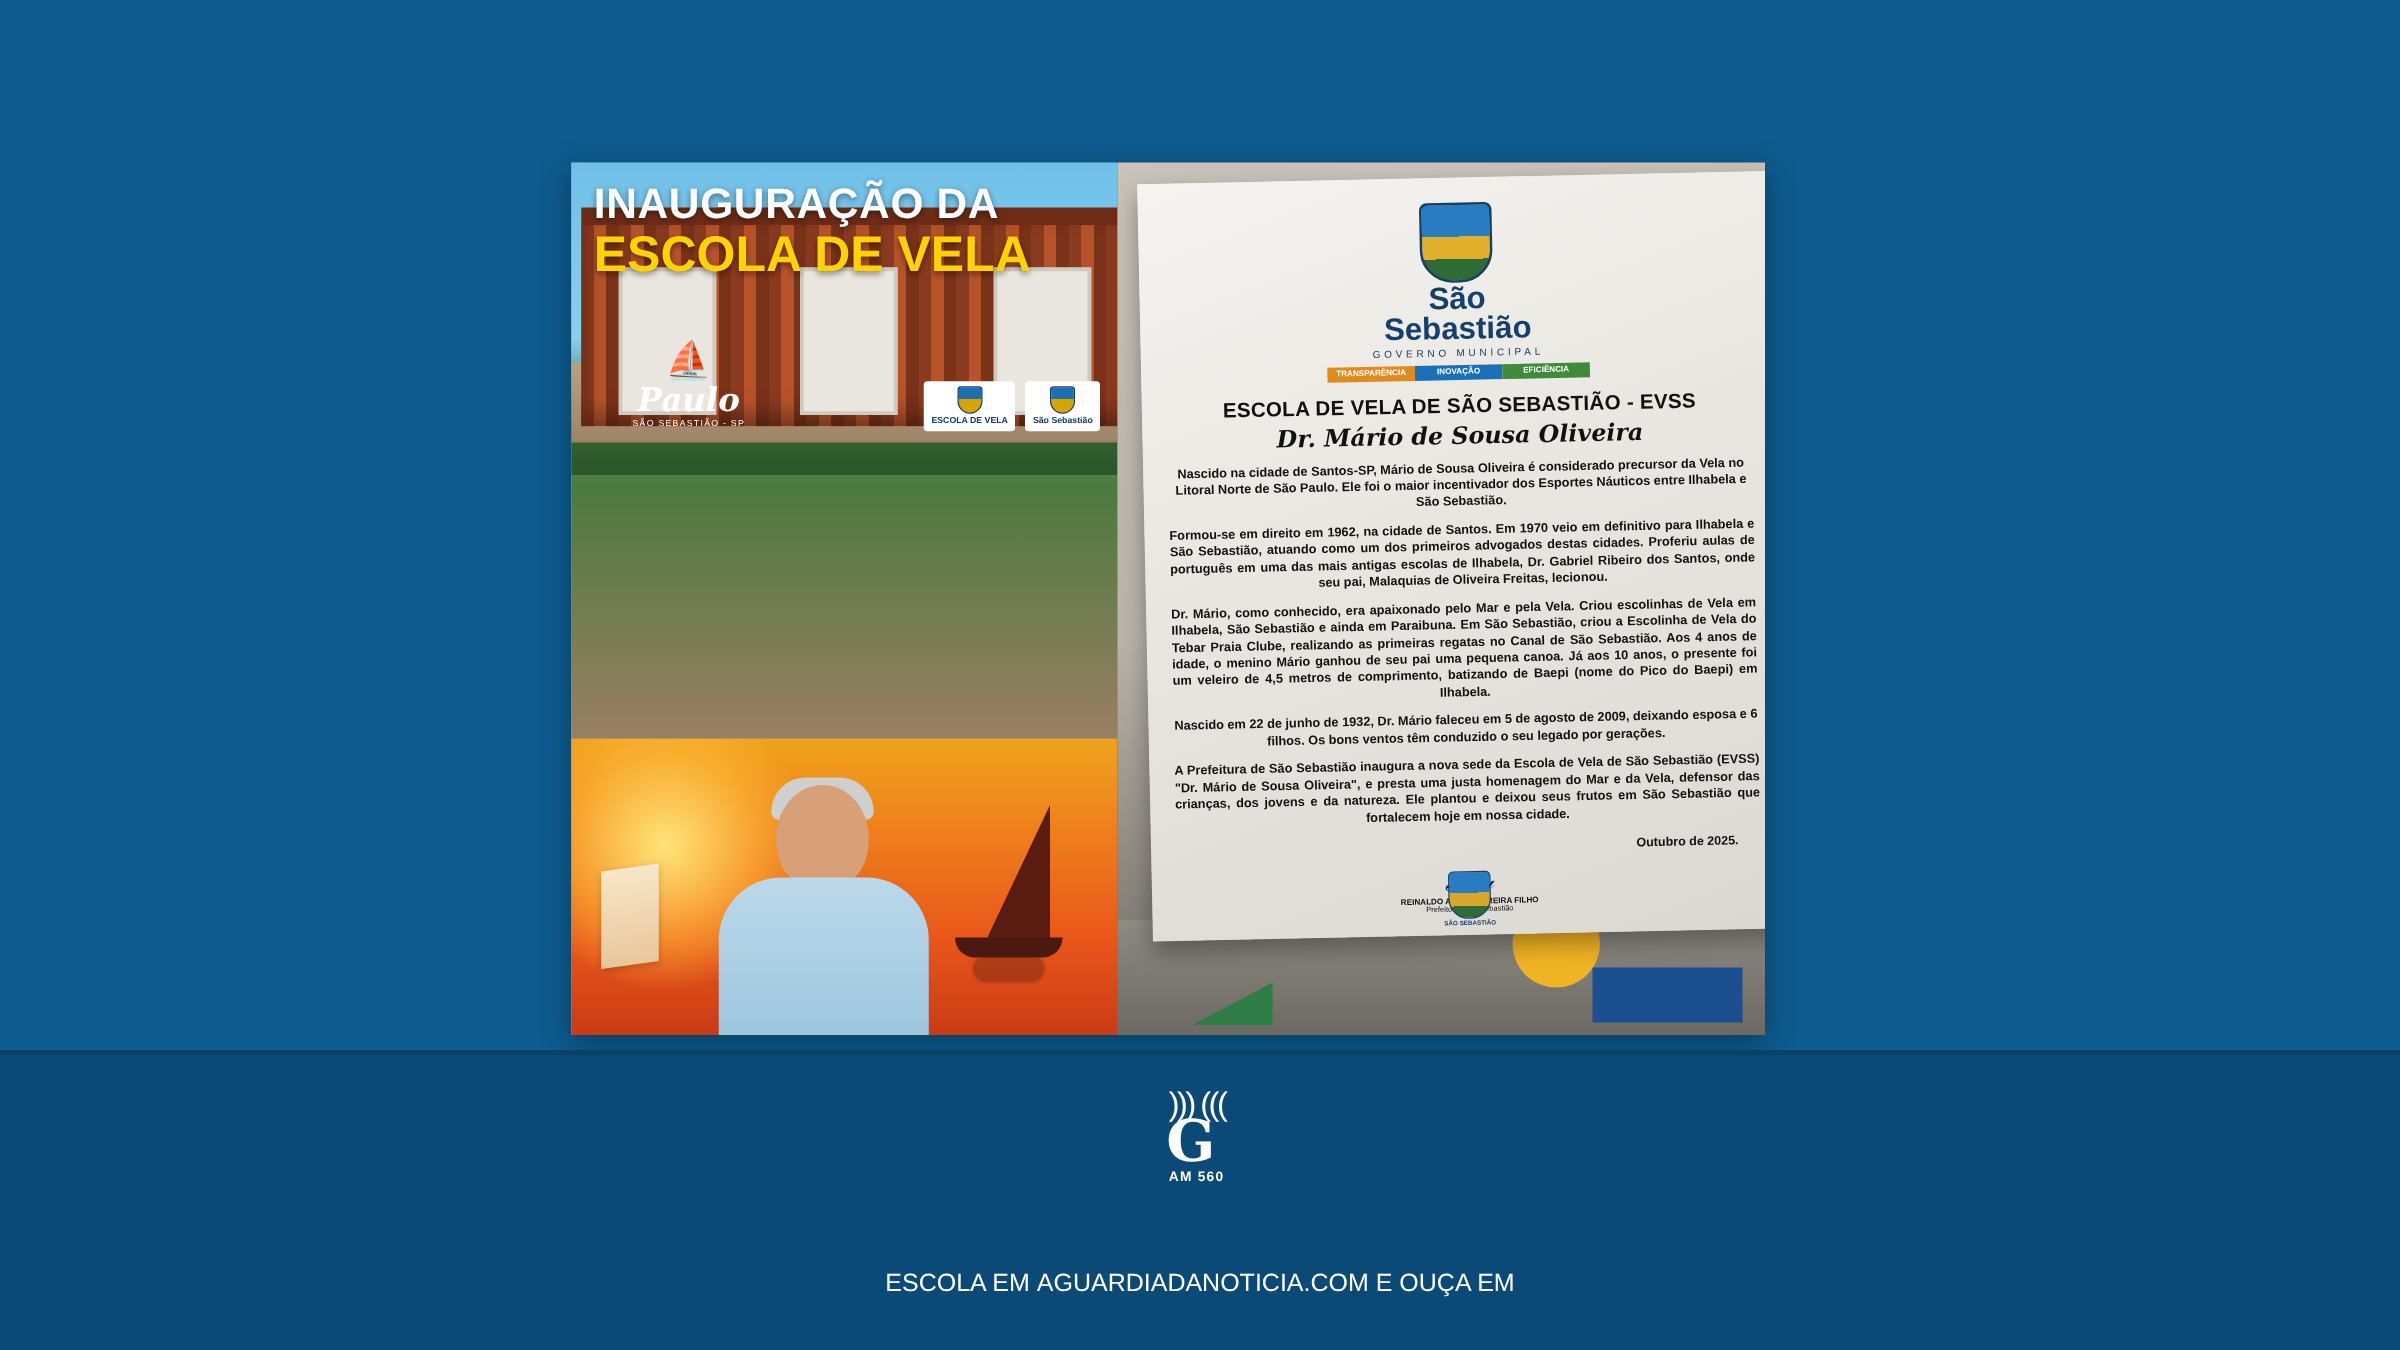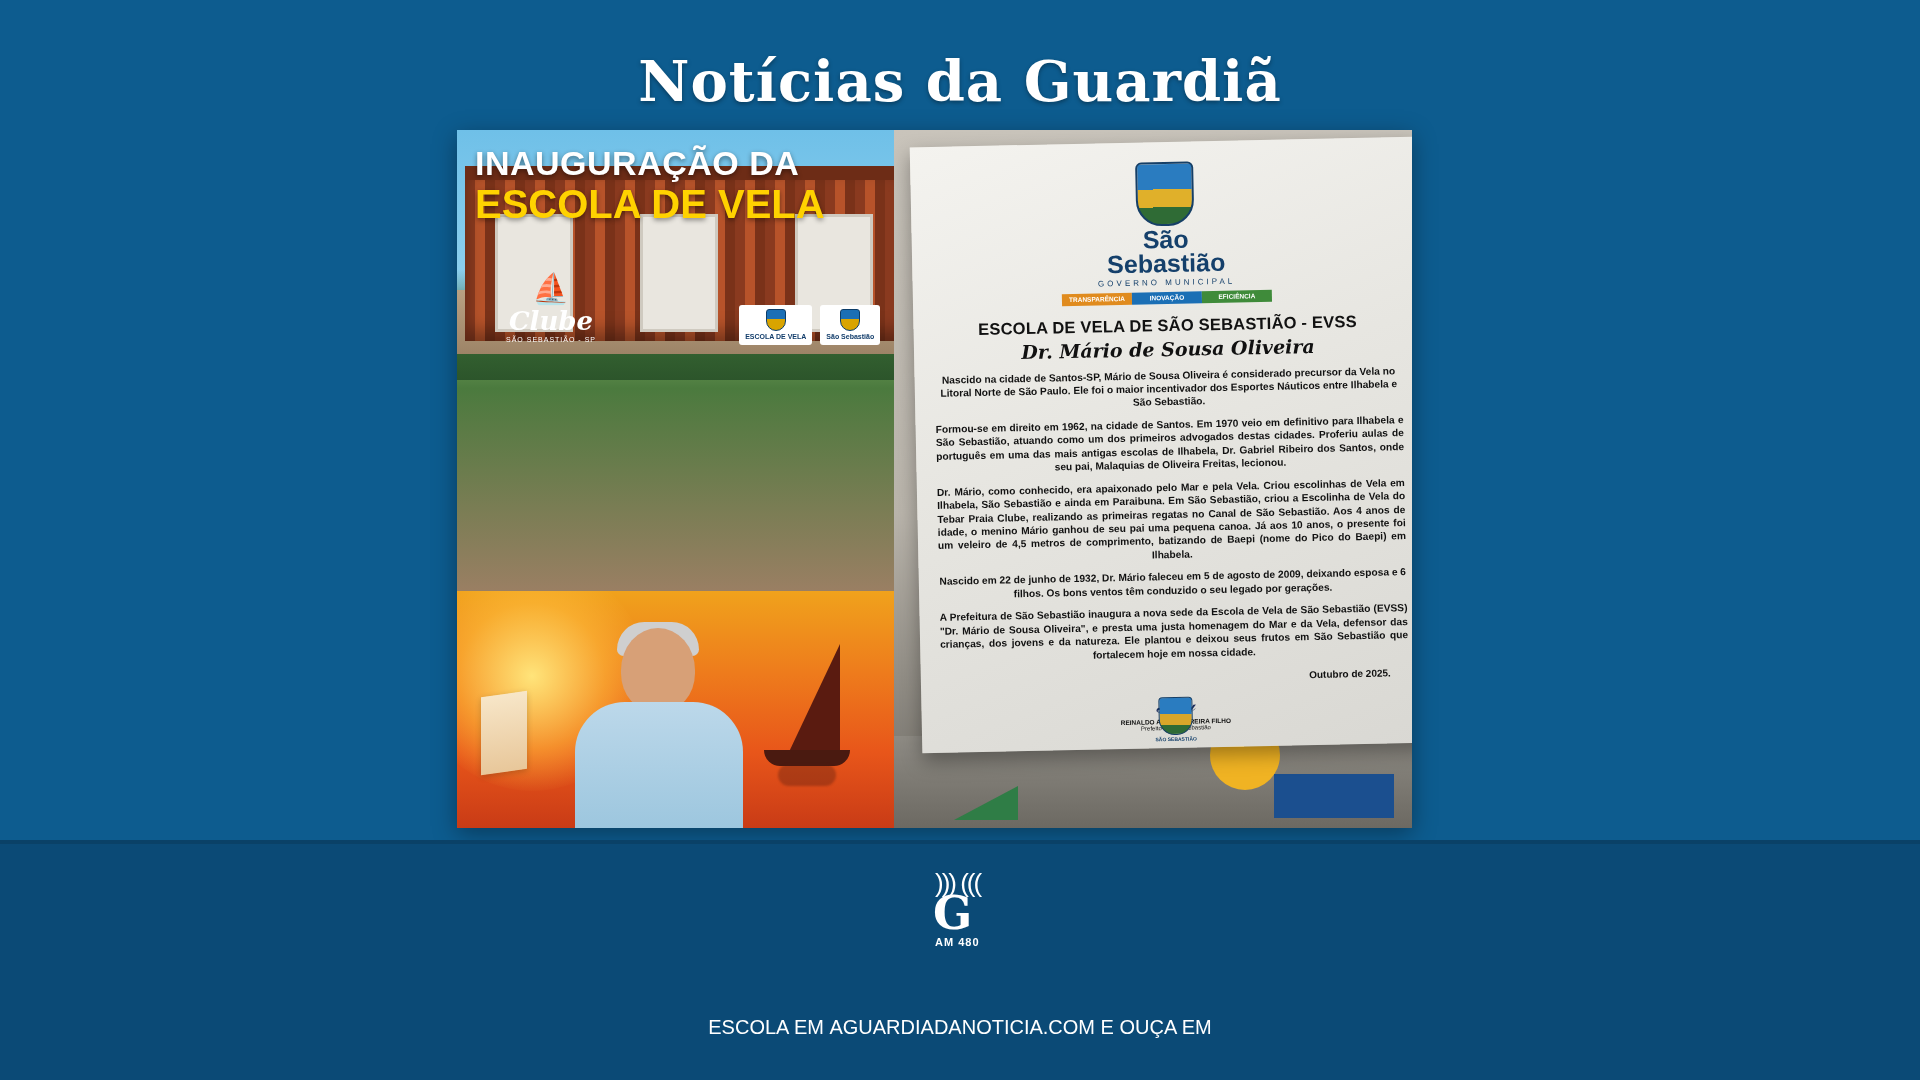--- a/index.html
+++ b/index.html
@@ -281,40 +281,39 @@
     text-align: center; color: #fff; font-size: 20px; line-height: 1.5;
     font-weight: 500;
   }
   .cta b { font-weight: 400; }
 </style>
 </head>
 <body>
 
 <div class="page">
 
-  <div class="header-title">Notícias da Guardiã</div>
 
   <div class="media">
 
     <div class="media-left">
       <div class="poster-top">
         <div class="palms"></div>
         <div class="ground"></div>
         <div class="shed">
           <div class="door d1"></div>
           <div class="door d2"></div>
           <div class="door d3"></div>
         </div>
         <div class="poster-head">
           <div class="l1">INAUGURAÇÃO DA</div>
           <div class="l3">ESCOLA DE VELA</div>
         </div>
         <div class="vela-logo">
           <div class="sail">⛵</div>
-          <div class="word">Clube</div>
+          <div class="word">Paulo</div>
           <div class="sub">SÃO SEBASTIÃO - SP</div>
         </div>
         <div class="badges">
           <div class="badge-box">
             <span class="crest"></span>
             <span>ESCOLA DE VELA</span>
           </div>
           <div class="badge-box">
             <span class="crest"></span>
             <span>São Sebastião</span>
@@ -383,21 +382,21 @@
         </div>
       </div>
     </div>
   </div>
 
   <div class="footer">
     <div class="brand">
       <div class="brand-mark">
         <div class="waves">))) (((</div>
         <div class="g">G</div>
-        <div class="am">AM 480</div>
+        <div class="am">AM 560</div>
       </div>
     </div>
 
     <div class="cta">
       <span>ESCOLA EM </span><b>AGUARDIADANOTICIA.COM</b><span> E OUÇA EM</span>
     </div>
   </div>
 
 </div>
 

